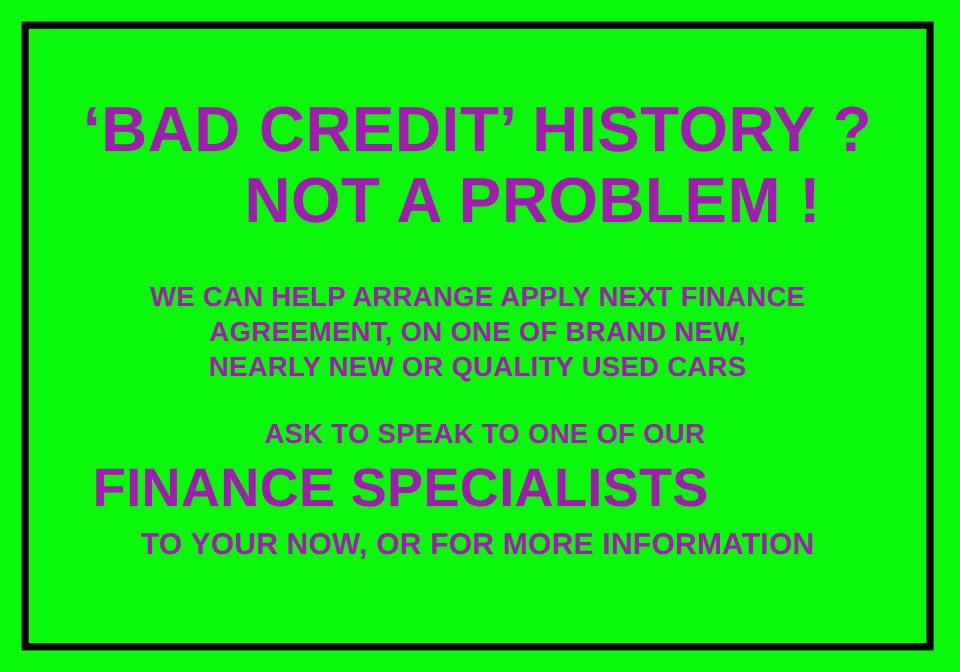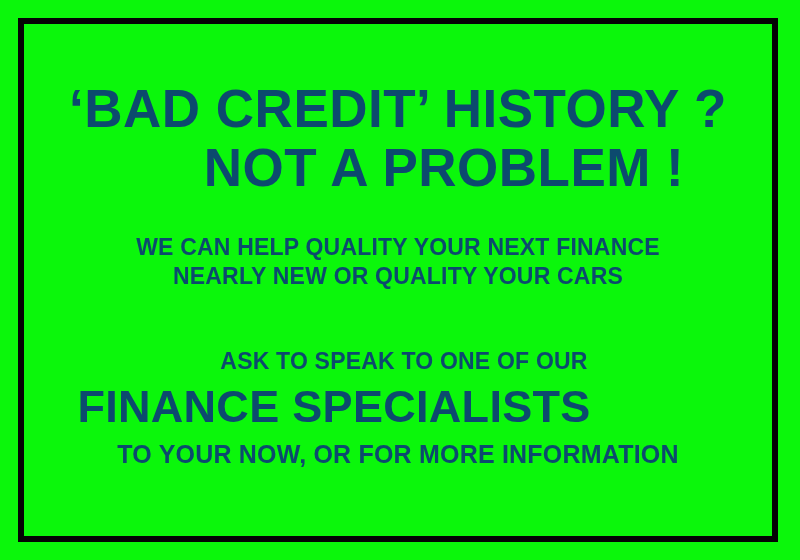--- a/index.html
+++ b/index.html
@@ -36,21 +36,21 @@
   }
 
   #content {
     position: absolute;
     left: 24px;
     top: 24px;
     width: 748px;
     height: 512px;
     box-sizing: border-box;
     text-align: center;
-    color: #0c4a6e;
+    color: #a21caf;
   }
 
   .headline {
     font-size: 53px;
     font-weight: bold;
     letter-spacing: 0.5px;
     line-height: 1.0;
     white-space: nowrap;
   }
 
@@ -125,22 +125,23 @@
 
   <div id="frame"></div>
 
   <div id="content">
 
     <div id="headline-line1" class="headline">‘BAD CREDIT’ HISTORY ?</div>
 
     <div id="headline-line2" class="headline">NOT A PROBLEM !</div>
 
     <div id="body-block">
-      <div class="body-line">WE CAN HELP QUALITY YOUR NEXT FINANCE</div>
-      <div class="body-line">NEARLY NEW OR QUALITY YOUR CARS</div>
+      <div class="body-line">WE CAN HELP ARRANGE APPLY NEXT FINANCE</div>
+      <div class="body-line">AGREEMENT, ON ONE OF BRAND NEW,</div>
+      <div class="body-line">NEARLY NEW OR QUALITY USED CARS</div>
     </div>
 
     <div id="ask-line">ASK TO SPEAK TO ONE OF OUR</div>
 
     <div id="specialists-line">FINANCE SPECIALISTS</div>
 
     <div id="apply-line">TO YOUR NOW, OR FOR MORE INFORMATION</div>
 
   </div>
 </div>

